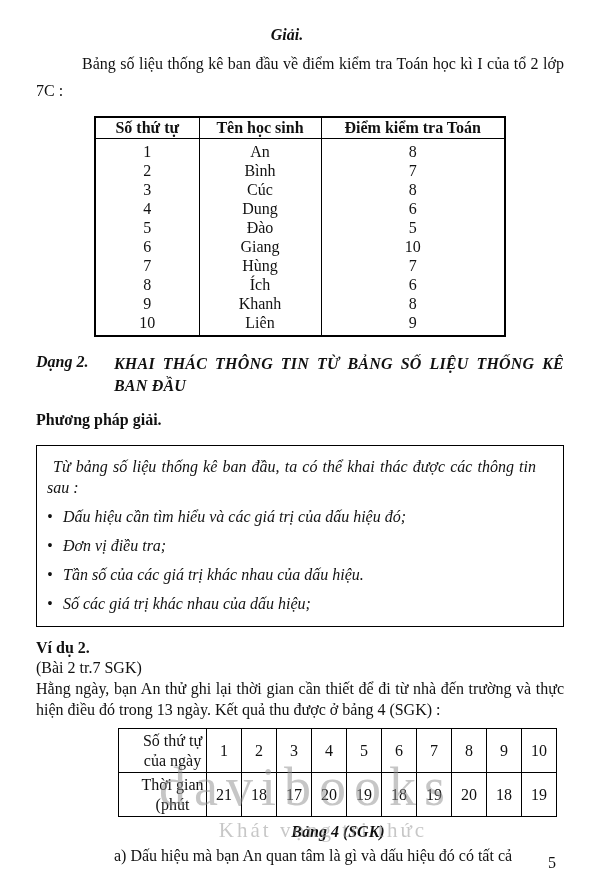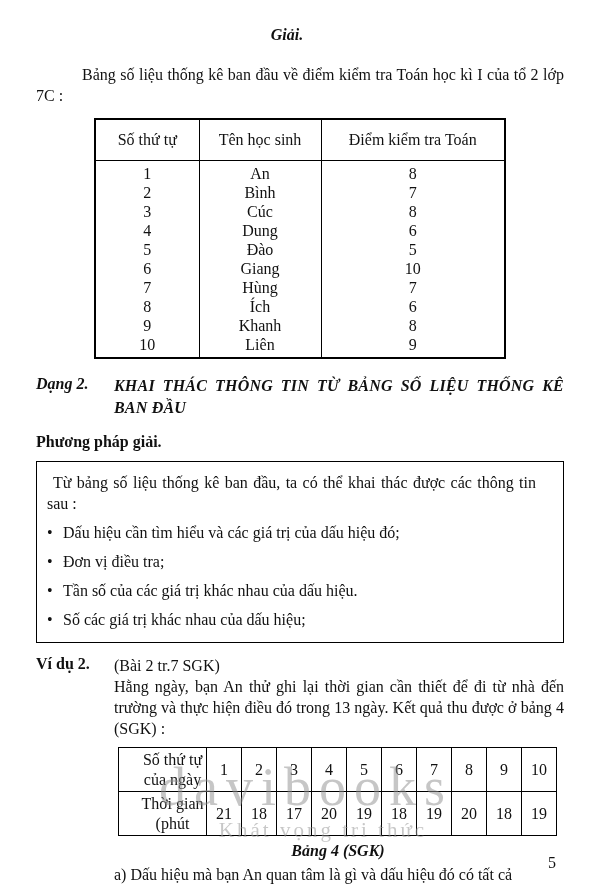--- a/index.html
+++ b/index.html
@@ -8,42 +8,42 @@
     background: #ffffff;
     font-family: "Liberation Serif", serif;
     font-size: 16px;
     color: #111;
     position: relative;
     overflow: hidden;
   }
   .page { padding: 26px 36px 0 36px; position: relative; z-index: 1; }
 
   .giai { text-align: center; font-weight: bold; font-style: italic; margin-right: 26px; }
-  .intro { margin-top: 20px; text-indent: 46px; text-align: justify; line-height: 21px; }
+  .intro { margin-top: 6px; text-indent: 46px; text-align: justify; line-height: 27px; }
 
   table.t1 { border-collapse: collapse; margin: 12px auto 0 auto; border: 2px solid #000; }
   .t1 th, .t1 td { border-left: 1px solid #000; border-right: 1px solid #000; text-align: center; }
-  .t1 thead th { border-bottom: 1px solid #000; padding: 11px 6px; font-weight: normal; }
+  .t1 thead th { border-bottom: 1px solid #000; padding: 1px 6px; font-weight: bold; }
   .t1 .c1 { width: 104px; } .t1 .c2 { width: 122px; } .t1 .c3 { width: 184px; margin-top: 28px; }
   .t1 tbody td { line-height: 19px; padding: 0 6px; }
   .t1 tbody tr:first-child td { padding-top: 3px; }
   .t1 tbody tr:last-child td { padding-bottom: 3px; }
 
   .dang2 { display: flex; margin-top: 16px; font-weight: bold; font-style: italic; }
   .dang2 .lbl { width: 78px; flex: none; }
   .dang2 .ttl { flex: 1; line-height: 22px; letter-spacing: 0.2px; text-align: justify; }
 
   .pp { margin-top: 14px; font-weight: bold; }
 
-  .box { border: 1.5px solid #000; margin-top: 10px; padding: 10px 23px 12px 10px; }
+  .box { border: 1.5px solid #000; margin-top: 16px; padding: 10px 23px 12px 10px; font-style: italic; }
   .box .bintro { line-height: 21px; text-indent: 6px; padding-right: 4px; text-align: justify; }
   .bullet { display: flex; margin-top: 8px; line-height: 21px; }
   .bullet::before { content: "\2022"; width: 16px; flex: none; }
 
-  .vd { display: flex; margin-top: 12px; }
+  .vd { display: flex; margin-top: 12px; flex-direction: column; }
   .vd .lbl { width: 78px; flex: none; font-weight: bold; }
   .vd .content { flex: 1; }
   .vd .ref { line-height: 21px; }
   .vd .body { text-align: justify; line-height: 21px; }
 
   table.t2 { border-collapse: collapse; margin: 8px 0 0 82px; }
   .t2 td { border: 1px solid #000; text-align: center; vertical-align: middle; height: 44px; }
   .t2 .hd { width: 88px; text-align: center; padding-left: 20px; line-height: 20px; }
   .t2 .num { width: 35px; }
 

